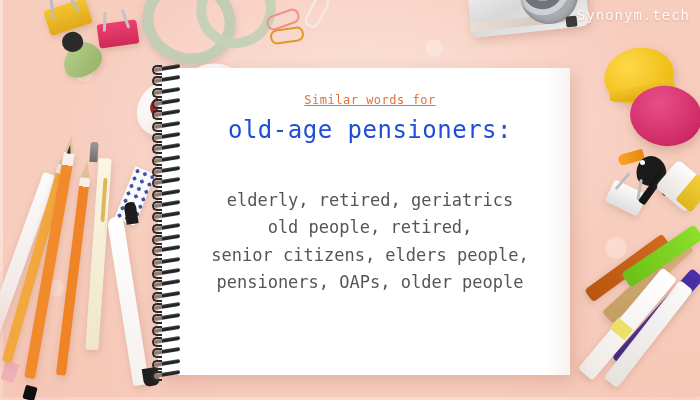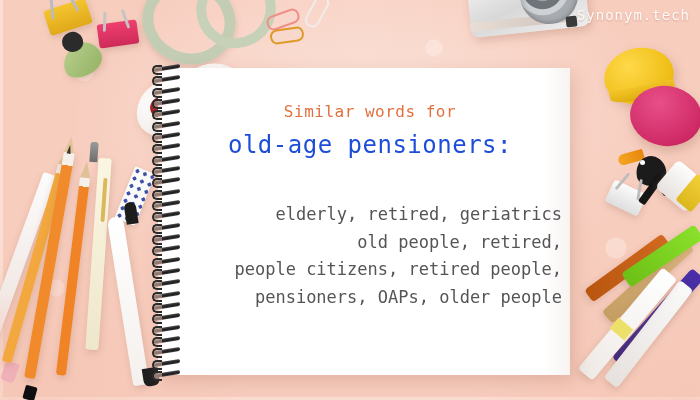--- a/index.html
+++ b/index.html
@@ -91,40 +91,41 @@
   
   .page-text {
     position: absolute;
     left: 178px; top: 68px;
     width: 384px; height: 307px;
     z-index: 5;
     text-align: center;
     color: #555555;
   }
   .head-small {
-    margin-top: 33px;
-    font-size: 16px;
+    margin-top: 24px;
+    font-size: 12px;
     letter-spacing: .5px;
     color: #e2703f;
     line-height: 1.35;
+    text-decoration: underline;
   }
   .head-big {
     margin-top: 6px;
     font-size: 24px;
     letter-spacing: .5px;
     color: #1d4ed8;
     line-height: 1.35;
   }
   .syn-list {
     margin-top: 40px;
     font-size: 17px;
     line-height: 1.62;
     color: #555555;
   }
-  .syn-line { white-space: pre; text-align: right; }
+  .syn-line { white-space: pre; }
 
   
   .watermark {
     position: absolute;
     right: 10px; top: 7px;
     font-size: 14px;
     letter-spacing: 1px;
     color: rgba(255,255,255,.92);
     text-shadow: 0 1px 2px rgba(180,120,100,.45);
     z-index: 20;
@@ -646,20 +647,20 @@
     <div class="coil"></div>
     <div class="coil"></div>
   </div>
 
   <div class="page-text">
     <div class="head-small">Similar words for</div>
     <div class="head-big">old-age pensioners:</div>
     <div class="syn-list">
       <div class="syn-line">elderly, retired, geriatrics</div>
       <div class="syn-line">old people, retired,</div>
-      <div class="syn-line">people citizens, retired people,</div>
+      <div class="syn-line">senior citizens, elders people,</div>
       <div class="syn-line">pensioners, OAPs, older people</div>
     </div>
   </div>
 
   <div class="watermark">Synonym.tech</div>
 
 </div>
 
 </body></html>

